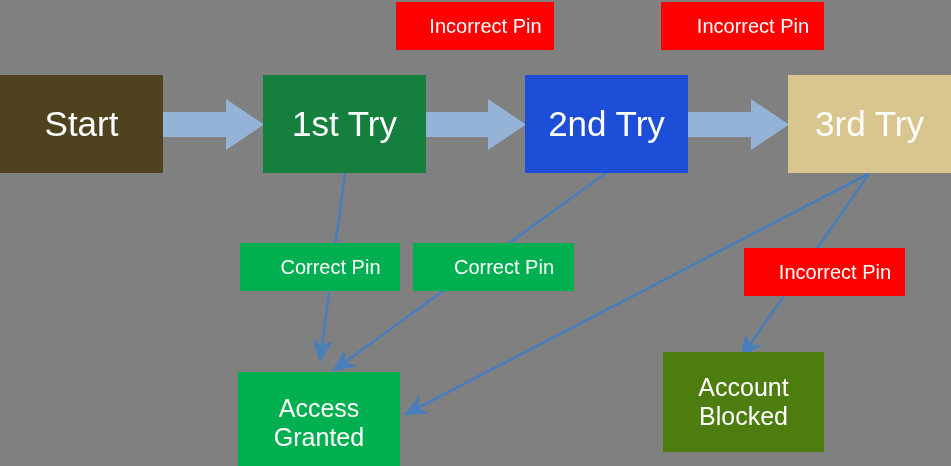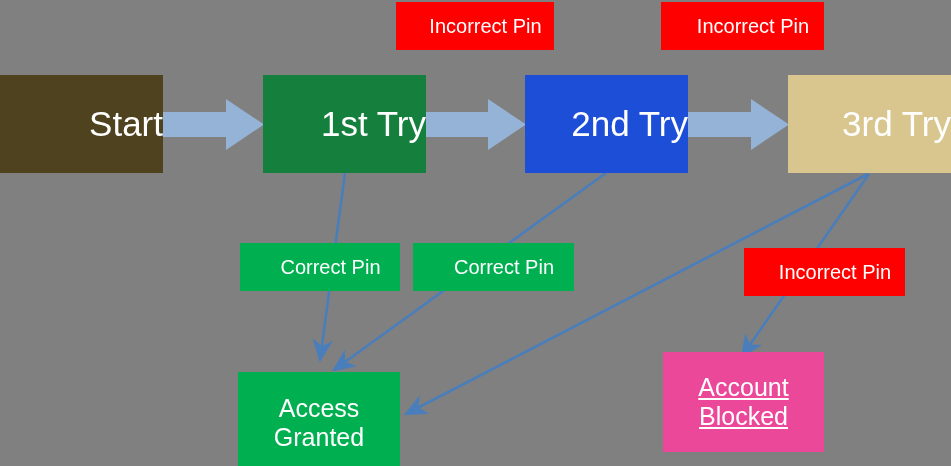--- a/index.html
+++ b/index.html
@@ -21,21 +21,20 @@
     align-items: center;
     justify-content: center;
     text-align: center;
     color: #ffffff;
     box-sizing: border-box;
     line-height: 1.15;
   }
   .stage {
     font-size: 35px;
     font-weight: 400;
-    justify-content: flex-end;
   }
   .label-tag {
     font-size: 20px;
     font-weight: 400;
     padding-left: 21px;
   }
   .terminal {
     font-size: 25px;
     font-weight: 400;
     white-space: pre-line;
@@ -144,18 +143,18 @@
 
   <div class="node label-tag" id="tag-incorrect-3" style="background:#FF0000;">
     <span>Incorrect Pin</span>
   </div>
 
   <div class="node terminal" id="node-access" style="background:#00B050;">
     <span>Access
 Granted</span>
   </div>
 
-  <div class="node terminal" id="node-blocked" style="background:#ec4899;text-decoration:underline;">
+  <div class="node terminal" id="node-blocked" style="background:#4d7c0f;">
     <span>Account
 Blocked</span>
   </div>
 
 </div>
 
 </body></html>

